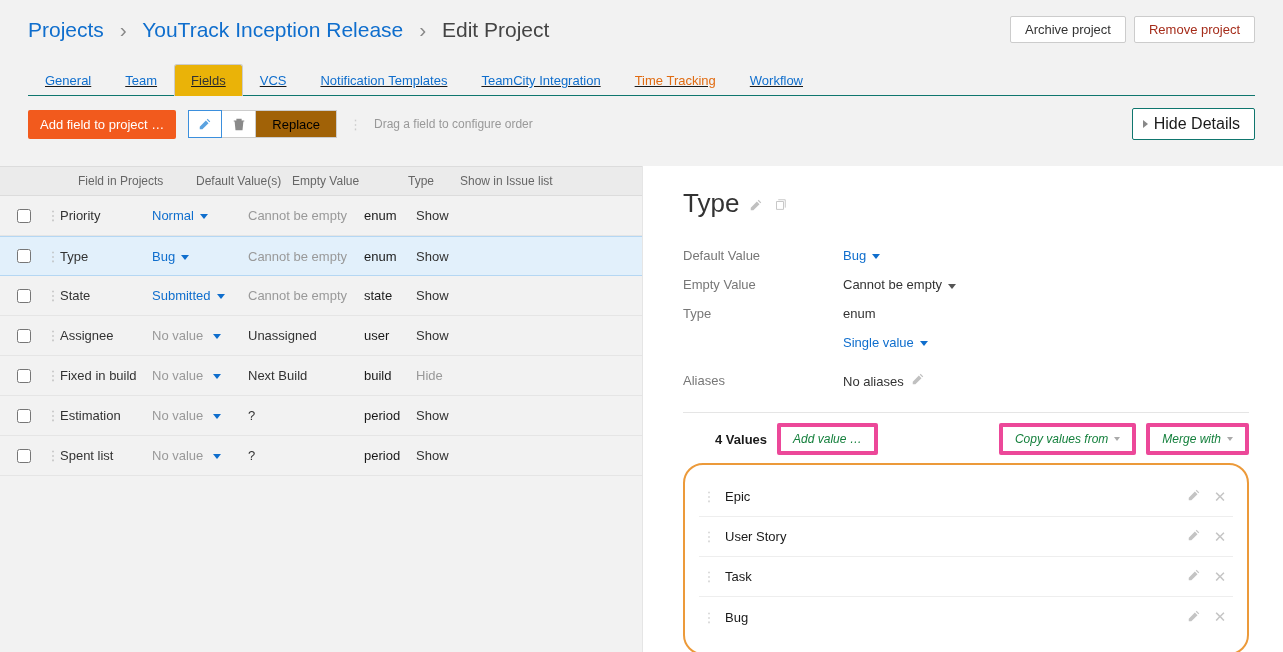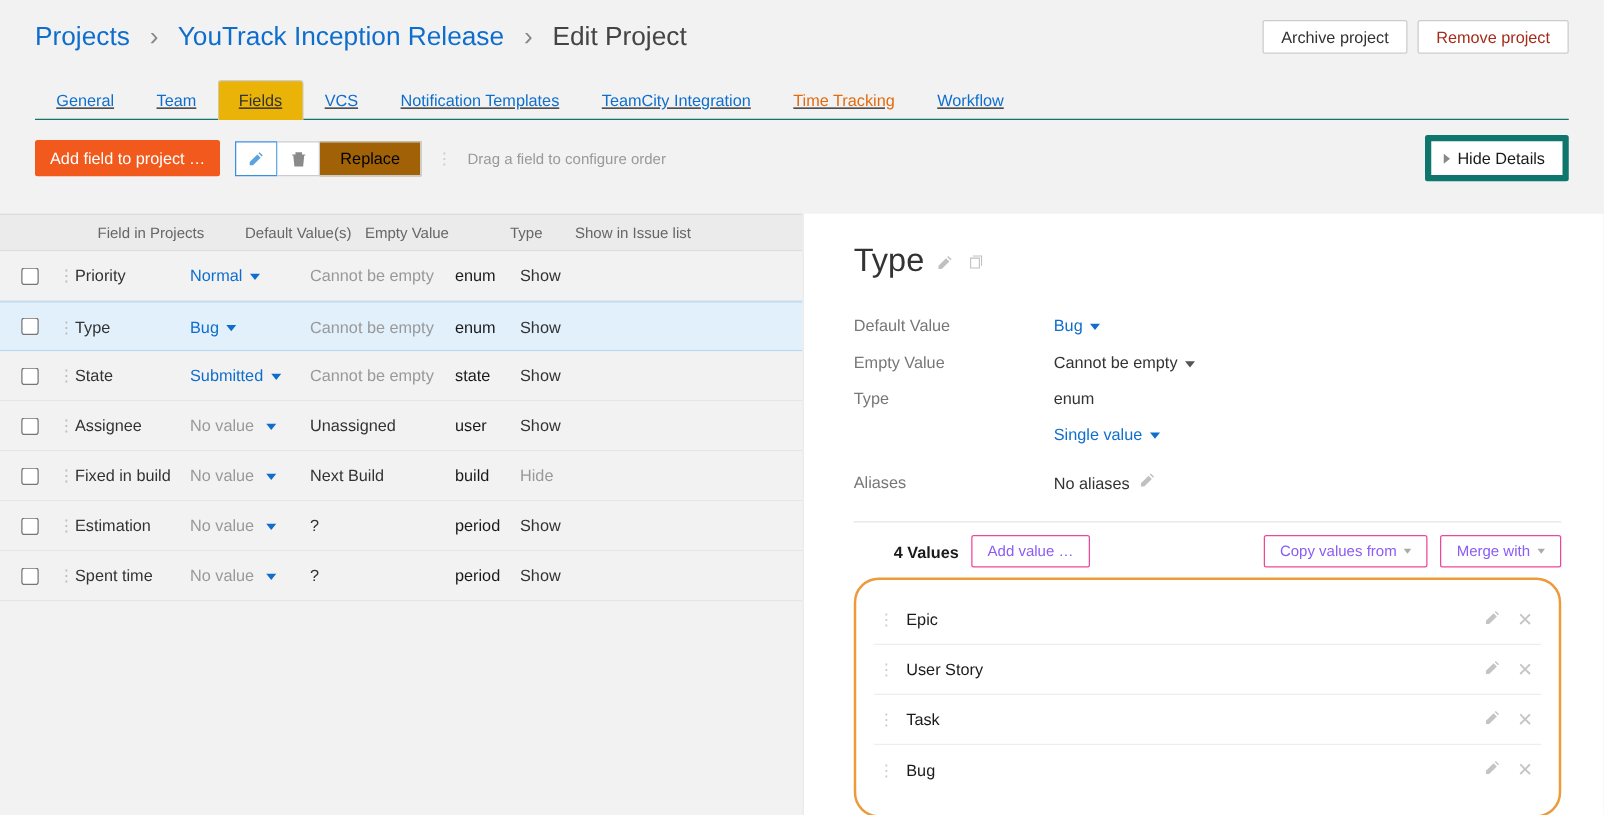--- a/index.html
+++ b/index.html
@@ -89,29 +89,29 @@
     background: #a16207;
     padding: 0 16px;
     height: 28px;
     cursor: pointer;
     font-size: 13px;
   }
   .toolbar-sep { color: #ccc; }
   .hint { color: #999; font-size: 12px; }
   .hide-details {
     margin-left: auto;
-    border: 5px solid #0f766e;
+    border: 1px solid #0f766e;
     background: #fff;
     padding: 6px 14px 6px 10px;
     border-radius: 2px;
     cursor: pointer;
     display: flex;
     align-items: center;
     gap: 6px;
-    font-size: 13px;
+    font-size: 16px;
   }
   .chev-right {
     width: 0; height: 0;
     border-top: 4px solid transparent;
     border-bottom: 4px solid transparent;
     border-left: 5px solid #888;
   }
   .content { display: flex; }
   .left { width: 642px; }
   .header-row {
@@ -172,23 +172,23 @@
     display:inline-block;width:0;height:0;
     border-left:4px solid transparent;
     border-right:4px solid transparent;
     border-top:5px solid #555;
     margin-left:6px;
   }
   .divider { height:1px; background:#e5e5e5; margin: 16px 0 10px 0;}
   .values-bar { display:flex; align-items:center; gap:10px;margin-left:32px; }
   .values-count { font-weight:bold; font-size:13px;}
   .small-btn {
-    border:1px solid #ec4899; background:#fff; padding:5px 12px;
-    font-size:12px; cursor:pointer; border-radius:2px; color:#8b5cf6;
-    display:flex; align-items:center; gap:6px;
+    border:4px solid #ec4899; background:#fff; padding:5px 12px;
+    font-size:12px; cursor:pointer; border-radius:2px; color:#15803d;
+    display:flex; align-items:center; gap:6px;font-style:italic;
   }
   .caret-gray {
     display:inline-block;width:0;height:0;
     border-left:3px solid transparent;
     border-right:3px solid transparent;
     border-top:4px solid #aaa;
   }
   .values-box {
     margin-top: 8px;
     border: 2px solid #ec9a3a;
@@ -331,21 +331,21 @@
           <div class="col-default"><span class="muted">No value <span class="caret-down"></span></span></div>
           <div class="col-empty show-normal">?</div>
           <div class="col-type">period</div>
           <div class="col-show show-normal">Show</div>
         </div>
         <div class="row">
           <div class="col-check">
             <input type="checkbox" style="">
           </div>
           <div class="col-drag">⋮</div>
-          <div class="col-name name">Spent time</div>
+          <div class="col-name name">Spent list</div>
           <div class="col-default"><span class="muted">No value <span class="caret-down"></span></span></div>
           <div class="col-empty show-normal">?</div>
           <div class="col-type">period</div>
           <div class="col-show show-normal">Show</div>
         </div>
       </div>
   </div>
 
   <div class="right">
     <div class="panel-title">

